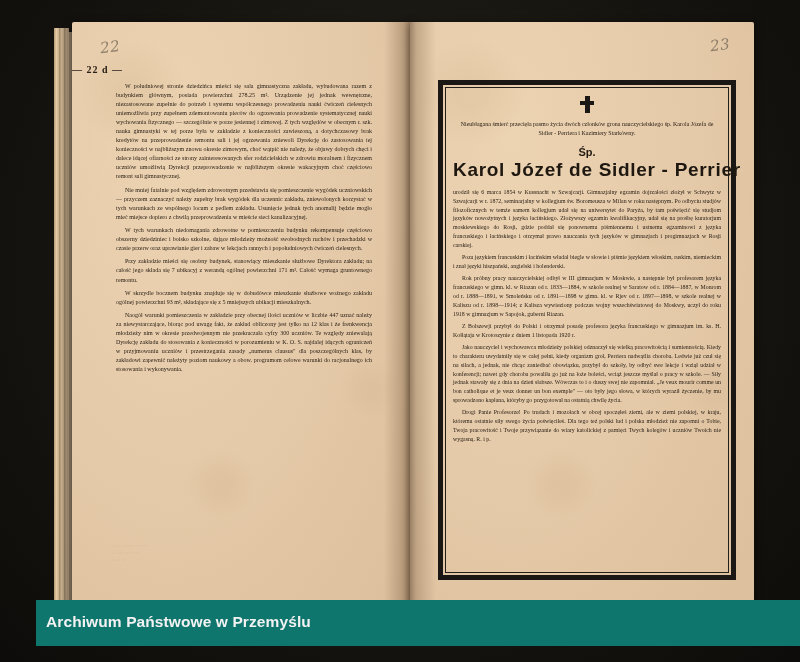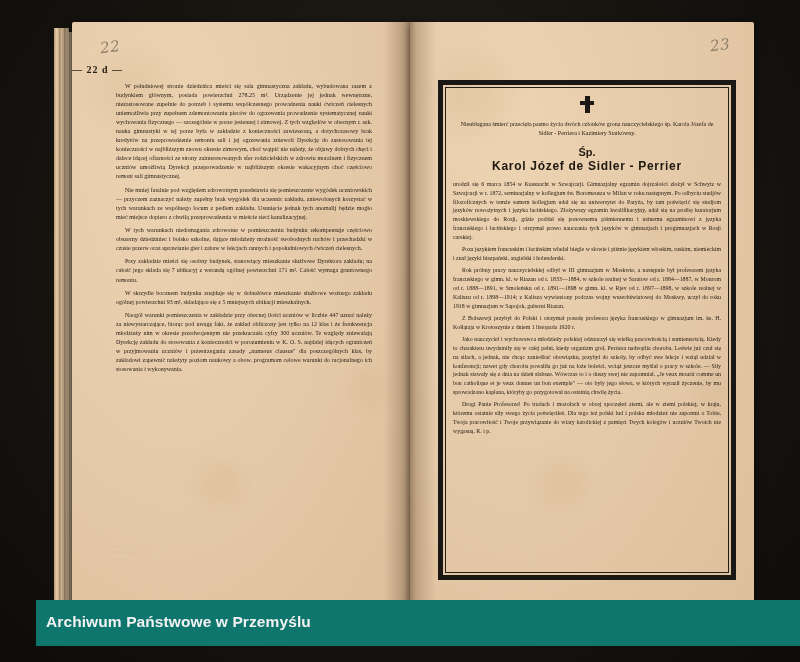--- a/index.html
+++ b/index.html
@@ -86,21 +86,21 @@
   .cross{width:14px;height:17px;margin:3px auto 7px auto;position:relative;}
   .cross:before,.cross:after{content:"";position:absolute;background:#1b1714;}
   .cross:before{left:5px;top:0;width:4.5px;height:17px;}
   .cross:after{left:0;top:4.5px;width:14px;height:4.5px;}
 
   .obit-intro{font-size:6.0px;line-height:9px;text-align:center;
               margin:0 2px 8px 2px;}
   .sp{text-align:center;font-size:11px;font-weight:bold;margin-bottom:1px;
       font-family:"Liberation Sans",sans-serif;color:#241c14;}
   .obit-name{text-align:center;font-family:"Liberation Sans",sans-serif;
-             font-size:12px;font-weight:bold;letter-spacing:.7px;
+             font-size:19px;font-weight:bold;letter-spacing:.7px;
              color:#1e1811;margin-bottom:7px;white-space:nowrap;}
 
   .obit-body{font-size:5.85px;line-height:8.8px;font-family:"Liberation Serif",serif;}
   .obit-body p{margin:0;text-indent:9px;}
   .obit-body p.gap{margin-top:3.6px;}
 
   
   .smudge{position:absolute;left:40px;top:520px;width:120px;height:26px;
           opacity:.30;color:#6a5c49;font-size:5px;line-height:7px;
           font-family:"Liberation Serif",serif;transform:rotate(-.6deg);

